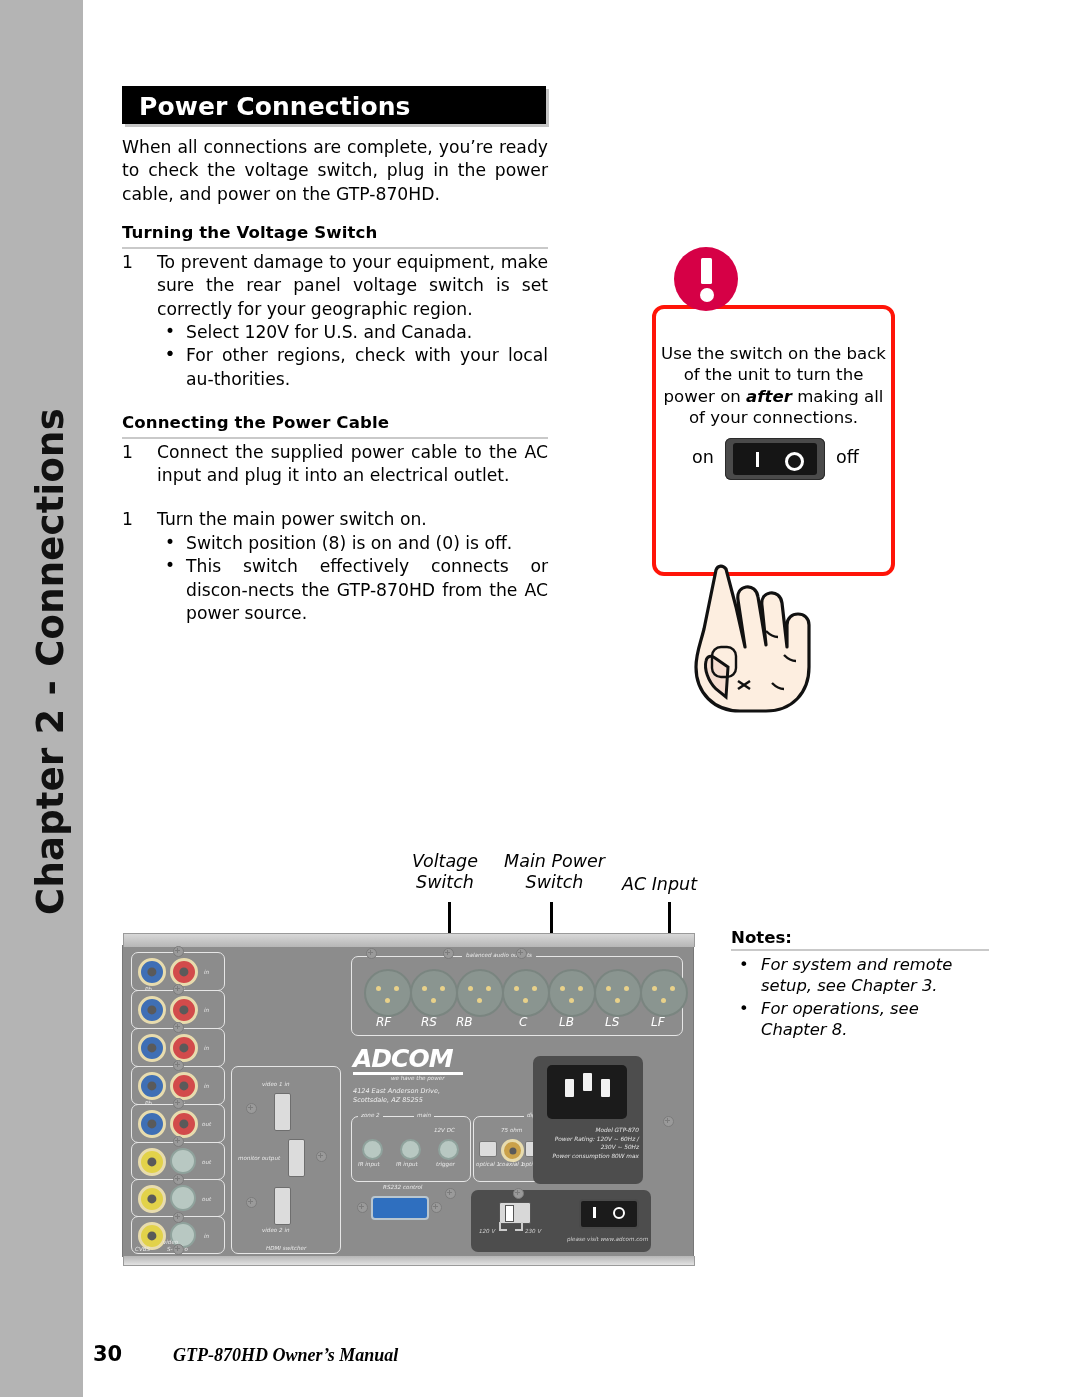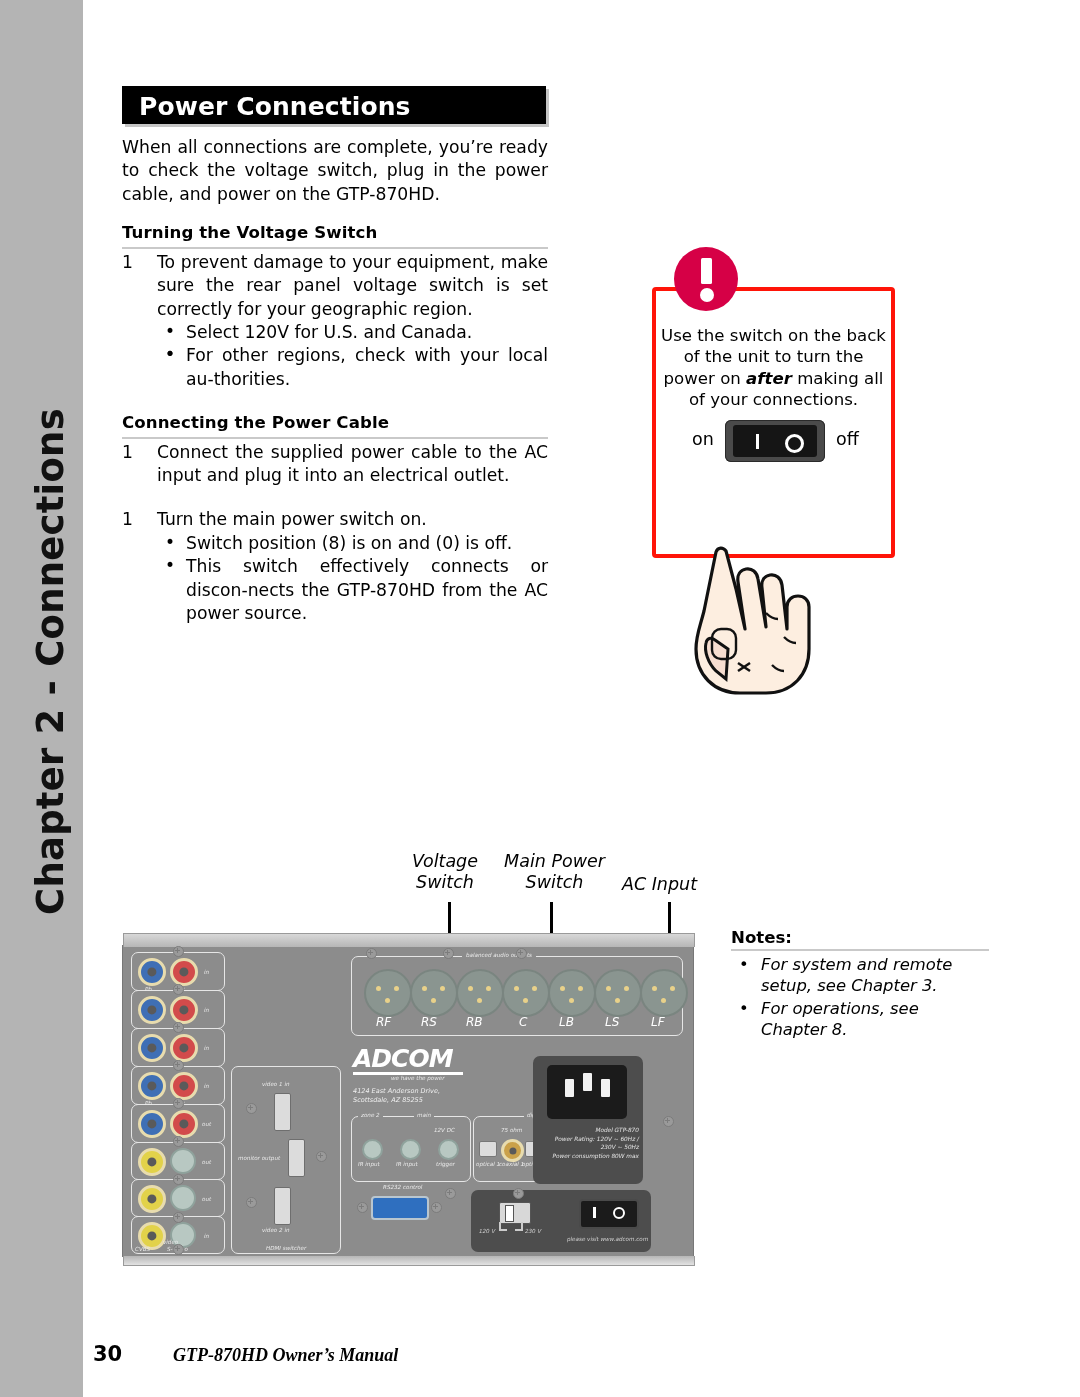--- a/index.html
+++ b/index.html
@@ -66,22 +66,22 @@
     position:relative;padding-left:29px;margin:0;
     text-align:justify;
   }
   ul.bul>li>.dot{
     position:absolute;left:8px;top:-1px;font-size:17px;line-height:1.36;
   }
   .blk{margin-bottom:21px;}
 
   
   .callout{
-    position:absolute;left:652px;top:287px;width:235px;height:263px;
-    border:4px solid #ff1408;border-radius:4px;background:#fff;
+    position:absolute;left:652px;top:305px;width:235px;height:263px;
+    border:4px solid #ff1408;border-radius:12px;background:#fff;
   }
   .bang{
     position:absolute;left:674px;top:247px;width:64px;height:64px;
     border-radius:50%;background:#d60046;z-index:3;
   }
   .bang .bar{
     position:absolute;left:27px;top:11px;width:11px;height:26px;
     background:#fff;border-radius:1.5px;
   }
   .bang .dot{
@@ -428,21 +428,21 @@
           <div class="p" style="left:28px;top:15px;"></div>
           <div class="p" style="left:19px;top:27px;"></div>
         </div>
       <div class="xlr" style="left:288px;top:12px;">
           <div class="p" style="left:10px;top:15px;"></div>
           <div class="p" style="left:28px;top:15px;"></div>
           <div class="p" style="left:19px;top:27px;"></div>
         </div>
       <span class="xlrlab" style="left:24px;top:58px;">RF</span>
       <span class="xlrlab" style="left:69px;top:58px;">RS</span>
-      <span class="xlrlab" style="left:114px;top:58px;">RB</span>
+      <span class="xlrlab" style="left:104px;top:58px;">RB</span>
       <span class="xlrlab" style="left:167px;top:58px;">C</span>
       <span class="xlrlab" style="left:207px;top:58px;">LB</span>
       <span class="xlrlab" style="left:253px;top:58px;">LS</span>
       <span class="xlrlab" style="left:299px;top:58px;">LF</span>
     </div>
 
     <div class="adcom" style="left:230px;top:98px;">
       <span>ADCOM</span>
     </div>
     <div style="position:absolute;left:230px;top:126px;width:110px;height:3px;background:#fff;"></div>

